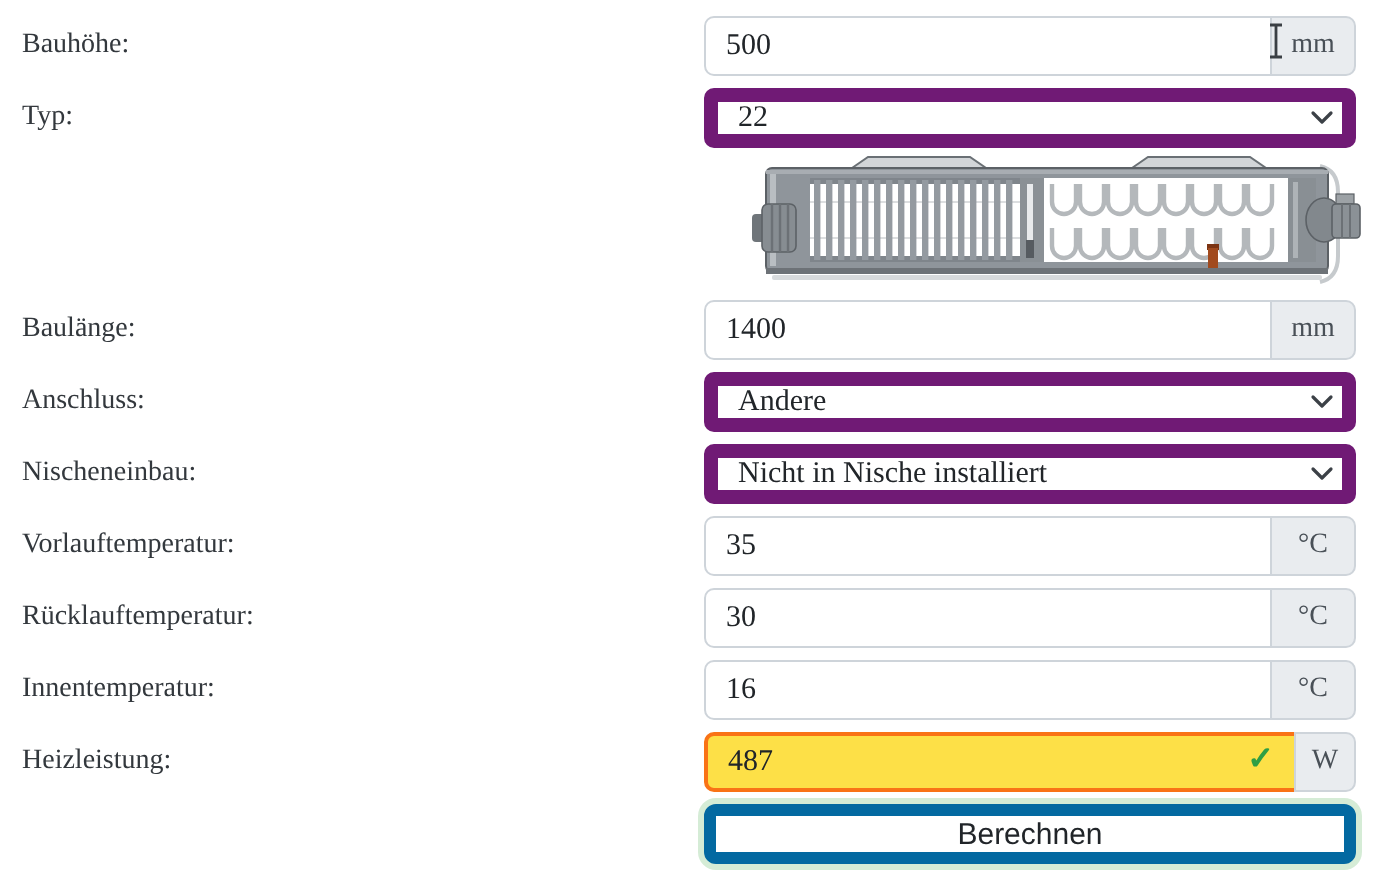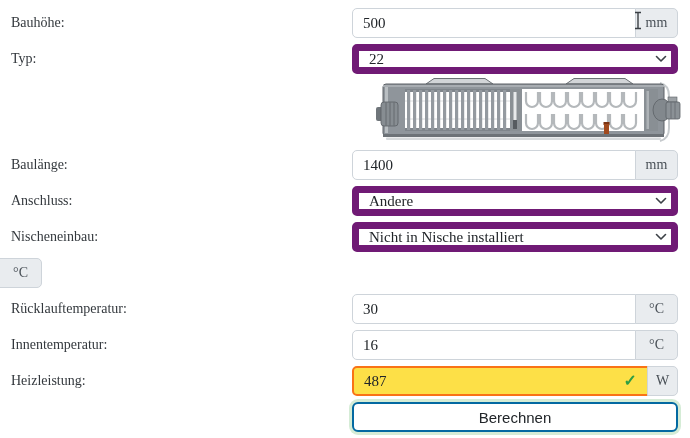--- a/index.html
+++ b/index.html
@@ -51,21 +51,21 @@
     color: #2f9e44; font-size: 16px; font-weight: bold; line-height: 1;
     pointer-events: none;
   }
   .addon.after-valid { margin-left: -2px; }
   .radiator-row { height: 72px; margin: 0 0 2px 376px; }
   .row-typ { margin-bottom: 2px; }
   .btn-row { margin: 2px 0 0 352px; width: 326px; height: 36px; }
   button.calc {
     width: 326px; height: 30px;
     background: #ffffff;
-    border: 2px solid #0369a1; border-radius: 6px;
+    border: 6px solid #0369a1; border-radius: 6px;
     box-shadow: 0 0 0 3px #d5ecd6;
     font-size: 15px; color: #212529; font-family: inherit;
     cursor: pointer;
   }
   .ibeam { position: absolute; left: 633px; top: 11px; line-height: 0; pointer-events: none; }
 </style>
 </head>
 <body>
 
 <div class="page">
@@ -186,21 +186,23 @@
       </select>
       <span class="chev">
         <svg width="12" height="8" viewBox="0 0 12 8">
             <path d="M1.5,1.5 L6,6 L10.5,1.5" fill="none" stroke="#3c4147" stroke-width="1.6" stroke-linecap="round" stroke-linejoin="round"></path>
           </svg>
       </span>
     </div>
   </div>
 
   <div class="row">
-    <div class="control">
+    <div class="label">Vorlauftemperatur:</div>
+    <div class="control">
+      <input class="fc" type="text" value="35" style="">
       <span class="addon">°C</span>
     </div>
   </div>
 
   <div class="row">
     <div class="label">Rücklauftemperatur:</div>
     <div class="control">
       <input class="fc" type="text" value="30" style="">
       <span class="addon">°C</span>
     </div>

